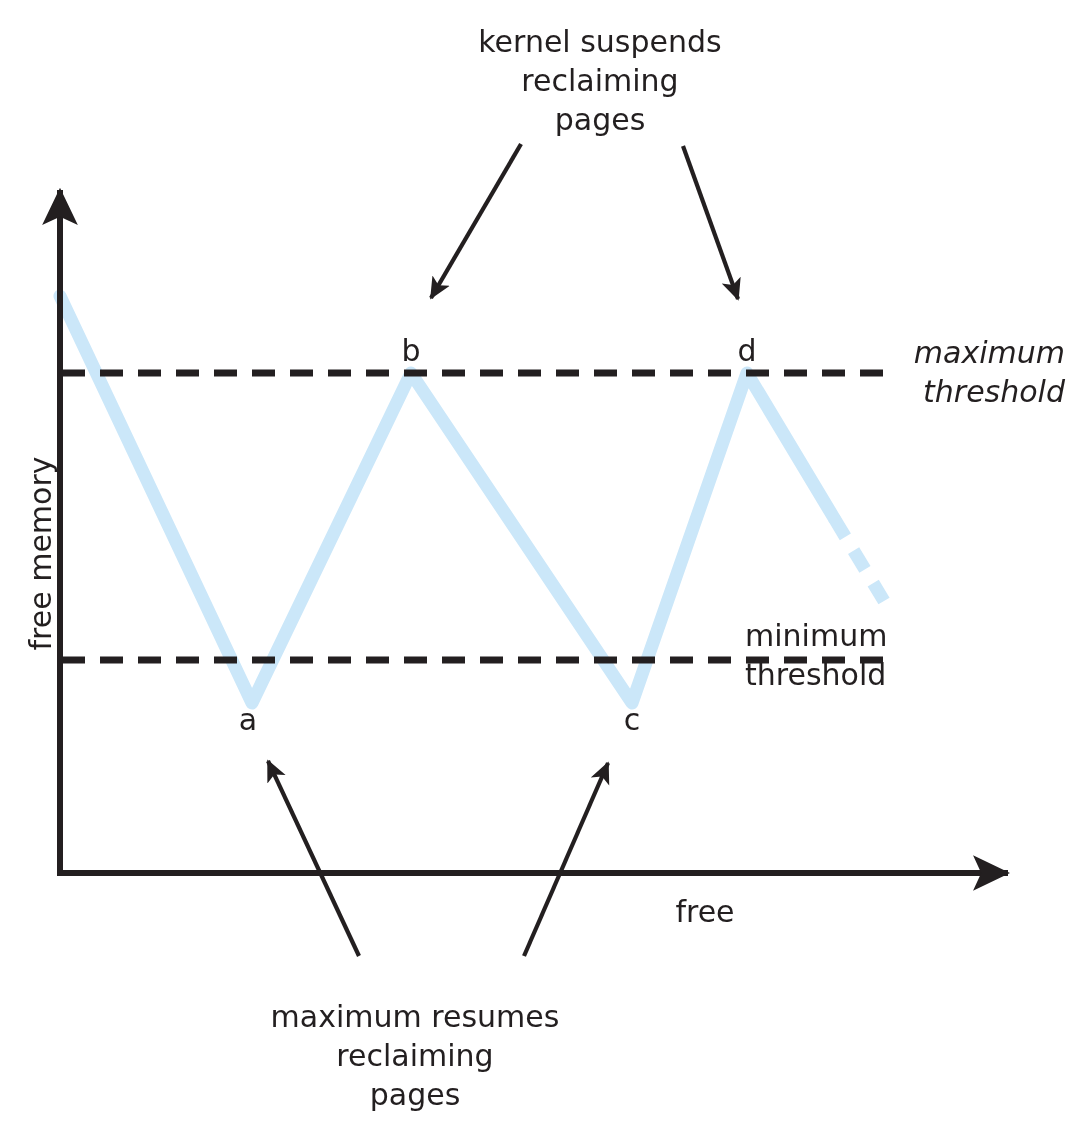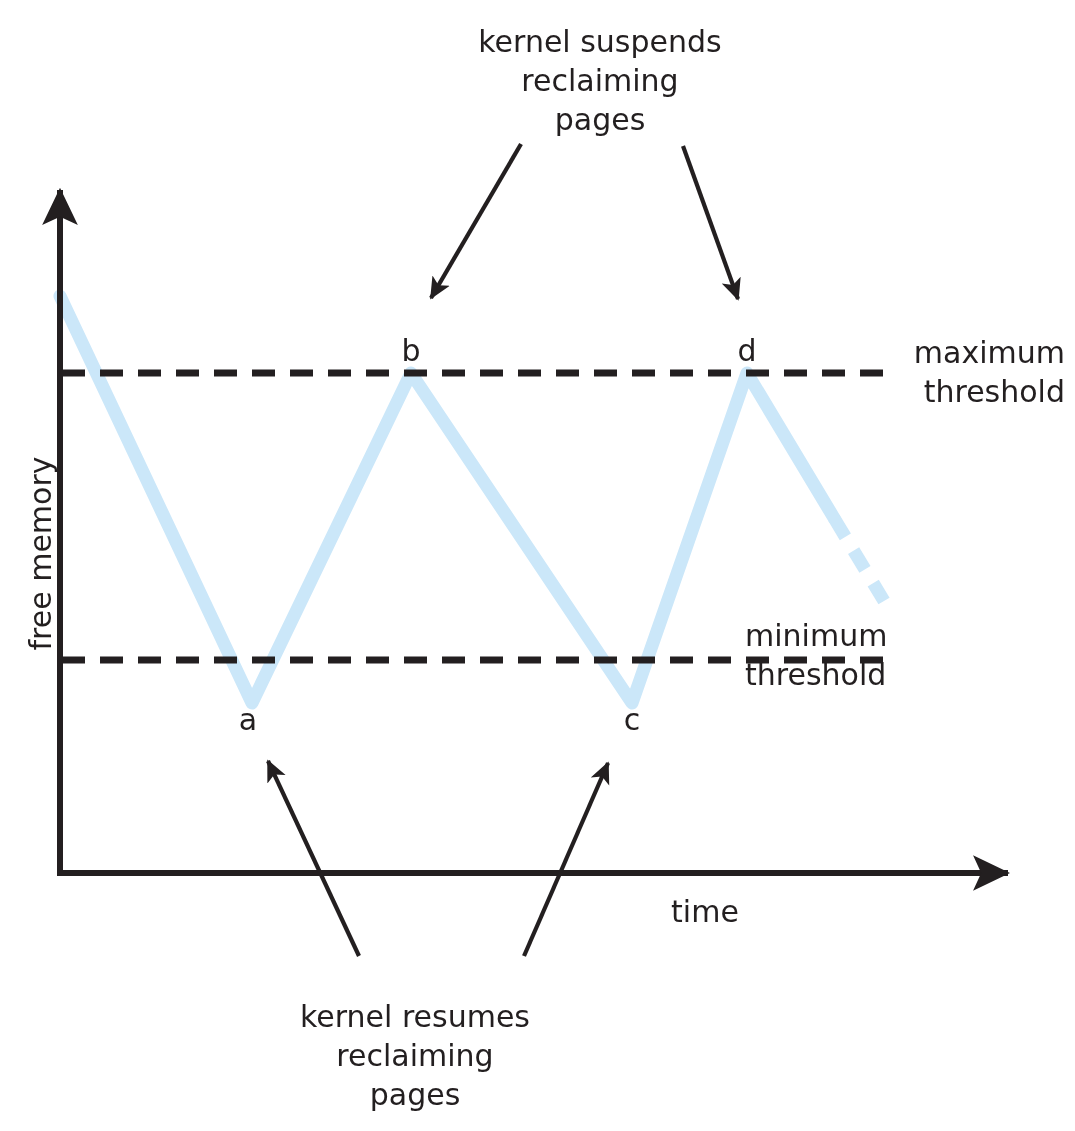--- a/index.html
+++ b/index.html
@@ -50,20 +50,21 @@
     font-size: 30px;
   }
 
   
   #label-max {
     left: 745px;
     top: 333px;
     width: 320px;
     text-align: right;
     font-size: 30px;
+    font-style: italic;
   }
   #label-min {
     left: 745px;
     top: 616px;
     width: 320px;
     text-align: left;
     font-size: 30px;
   }
 
   
@@ -128,30 +129,30 @@
 
     <line x1="359" y1="956" x2="268" y2="761" stroke="#231f20" stroke-width="4.2" marker-end="url(#arrowSolid)"></line>
 
     <line x1="524" y1="956" x2="608" y2="763" stroke="#231f20" stroke-width="4.2" marker-end="url(#arrowSolid)"></line>
   </svg>
 
   <div class="txt" id="anno-top">kernel suspends
 reclaiming
 pages</div>
 
-  <div class="txt" id="anno-bottom">kernel resumes
+  <div class="txt" id="anno-bottom">maximum resumes
 reclaiming
 pages</div>
 
   <div class="txt" id="label-max">maximum
 threshold</div>
   <div class="txt" id="label-min">minimum
 threshold</div>
 
   <div class="txt" id="axis-y-title">free memory</div>
-  <div class="txt" id="axis-x-title">time</div>
+  <div class="txt" id="axis-x-title">free</div>
 
   <div class="txt point-label" id="point-a">a</div>
   <div class="txt point-label" id="point-b">b</div>
   <div class="txt point-label" id="point-c">c</div>
   <div class="txt point-label" id="point-d">d</div>
 
 </div>
 
 </body></html>

